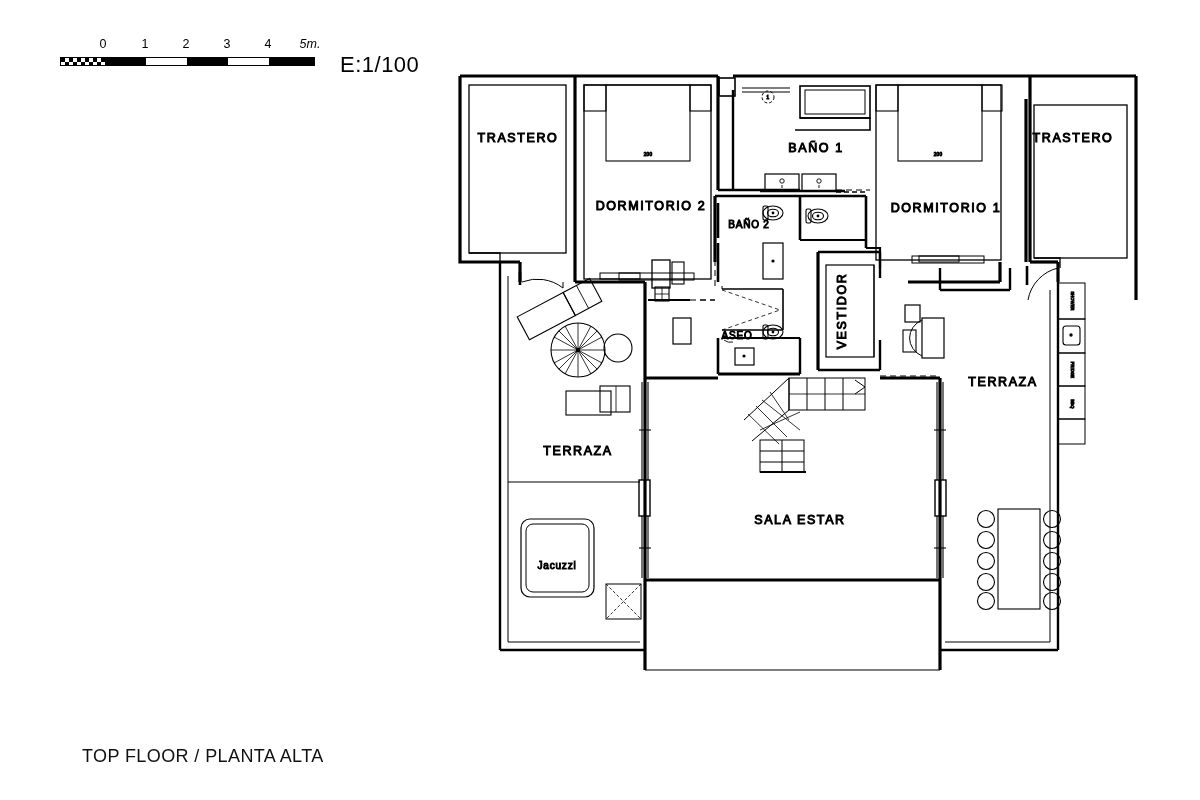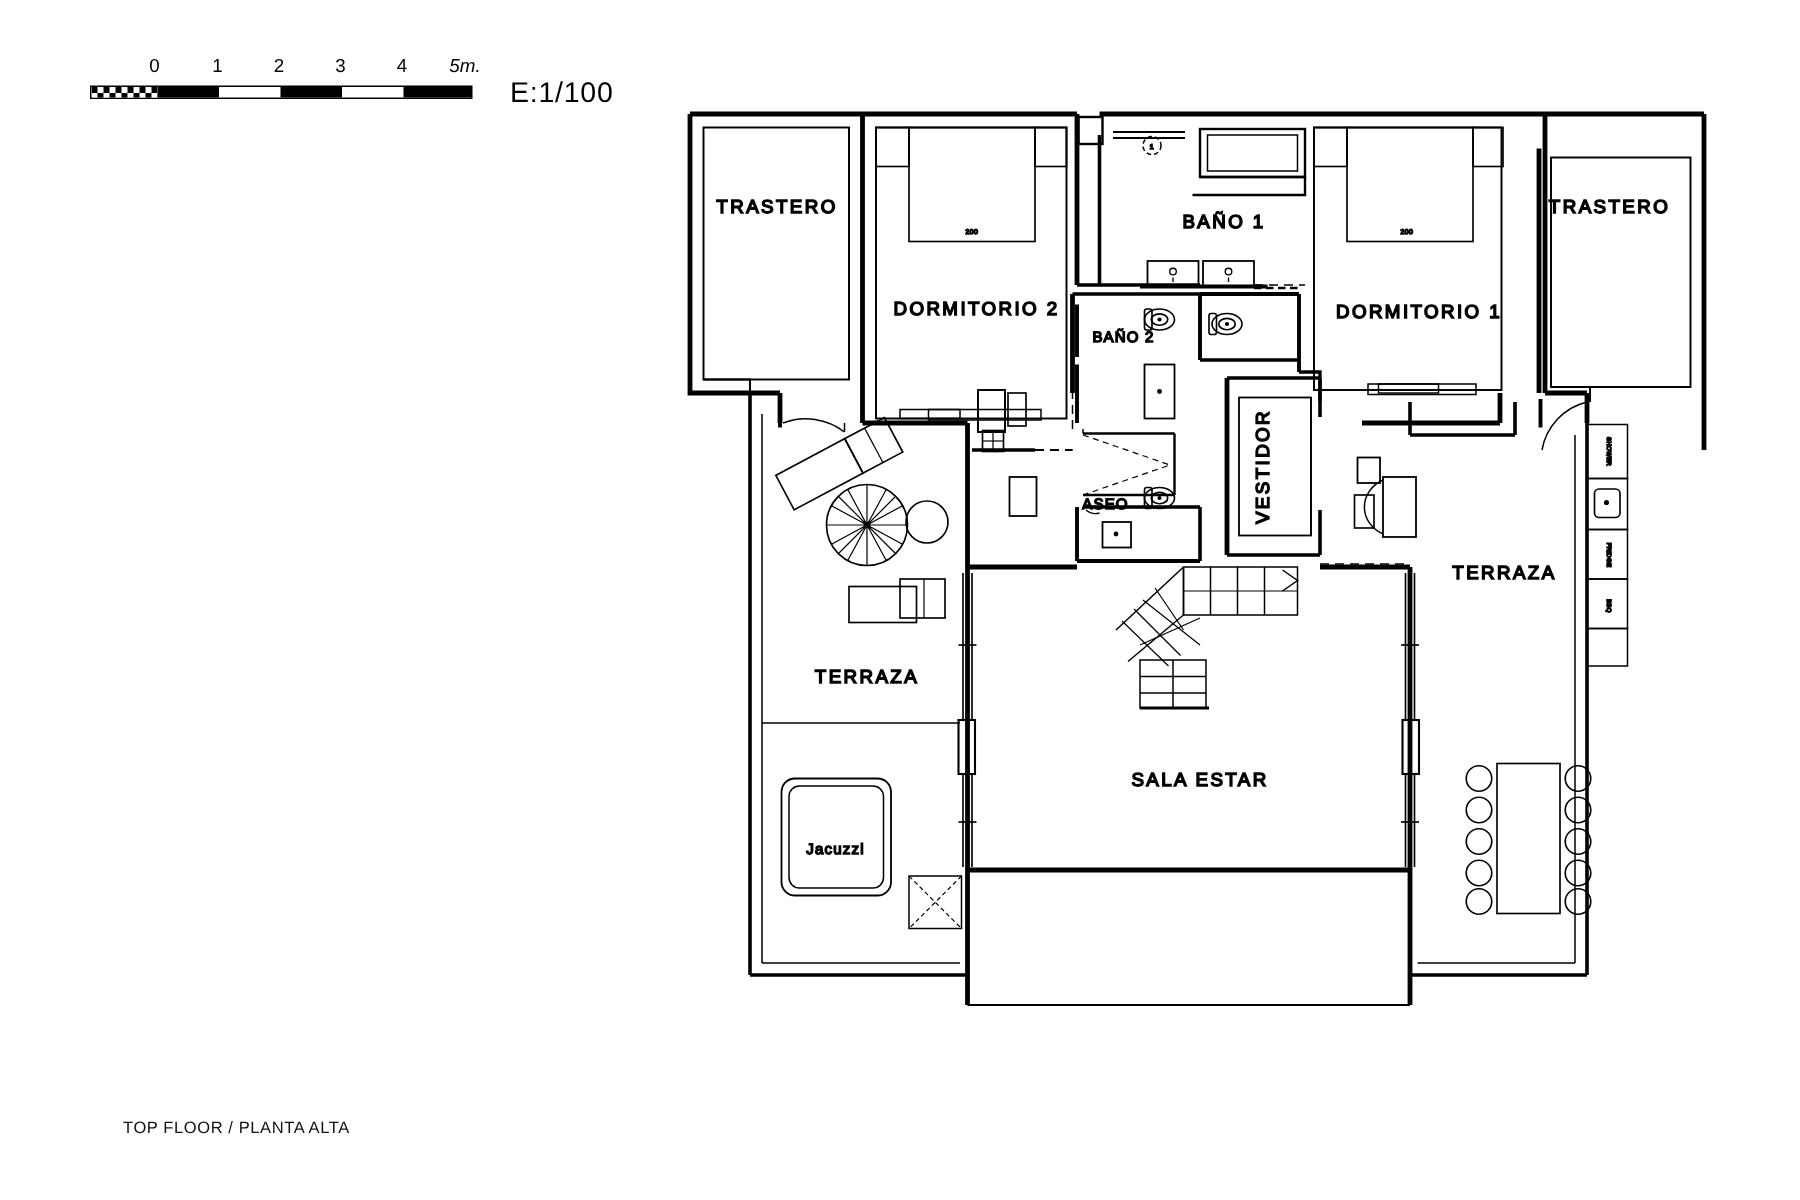--- a/index.html
+++ b/index.html
@@ -30,27 +30,27 @@
     position:absolute;left:0;top:0;height:100%;width:44px;
     background:
       repeating-linear-gradient(90deg,#000 0 4px,#fff 4px 8px),
       repeating-linear-gradient(90deg,#fff 0 4px,#000 4px 8px);
     background-size:8px 50%,8px 50%;
     background-position:0 0,0 100%;
     background-repeat:repeat-x,repeat-x;
   }
   #scale-ratio{
     position:absolute;left:340px;top:52px;
-    font-size:19px;letter-spacing:.5px;color:#000;
+    font-size:22px;letter-spacing:.5px;color:#000;
   }
 
   
   #caption{
     position:absolute;left:82px;top:746px;
-    font-size:11px;letter-spacing:.4px;color:#111;
+    font-size:18px;letter-spacing:.4px;color:#111;
   }
 
   
   #plan{position:absolute;left:0;top:0;width:1200px;height:800px;}
   #plan text{font-family:"Liberation Sans", sans-serif;fill:#000;}
   .rm-label{font-size:12.5px;letter-spacing:1.6px;}
   .rm-label-sm{font-size:10px;letter-spacing:.8px;}
   .tiny{font-size:4.6px;letter-spacing:.3px;}
   .micro{font-size:4px;letter-spacing:.2px;}
 </style>

